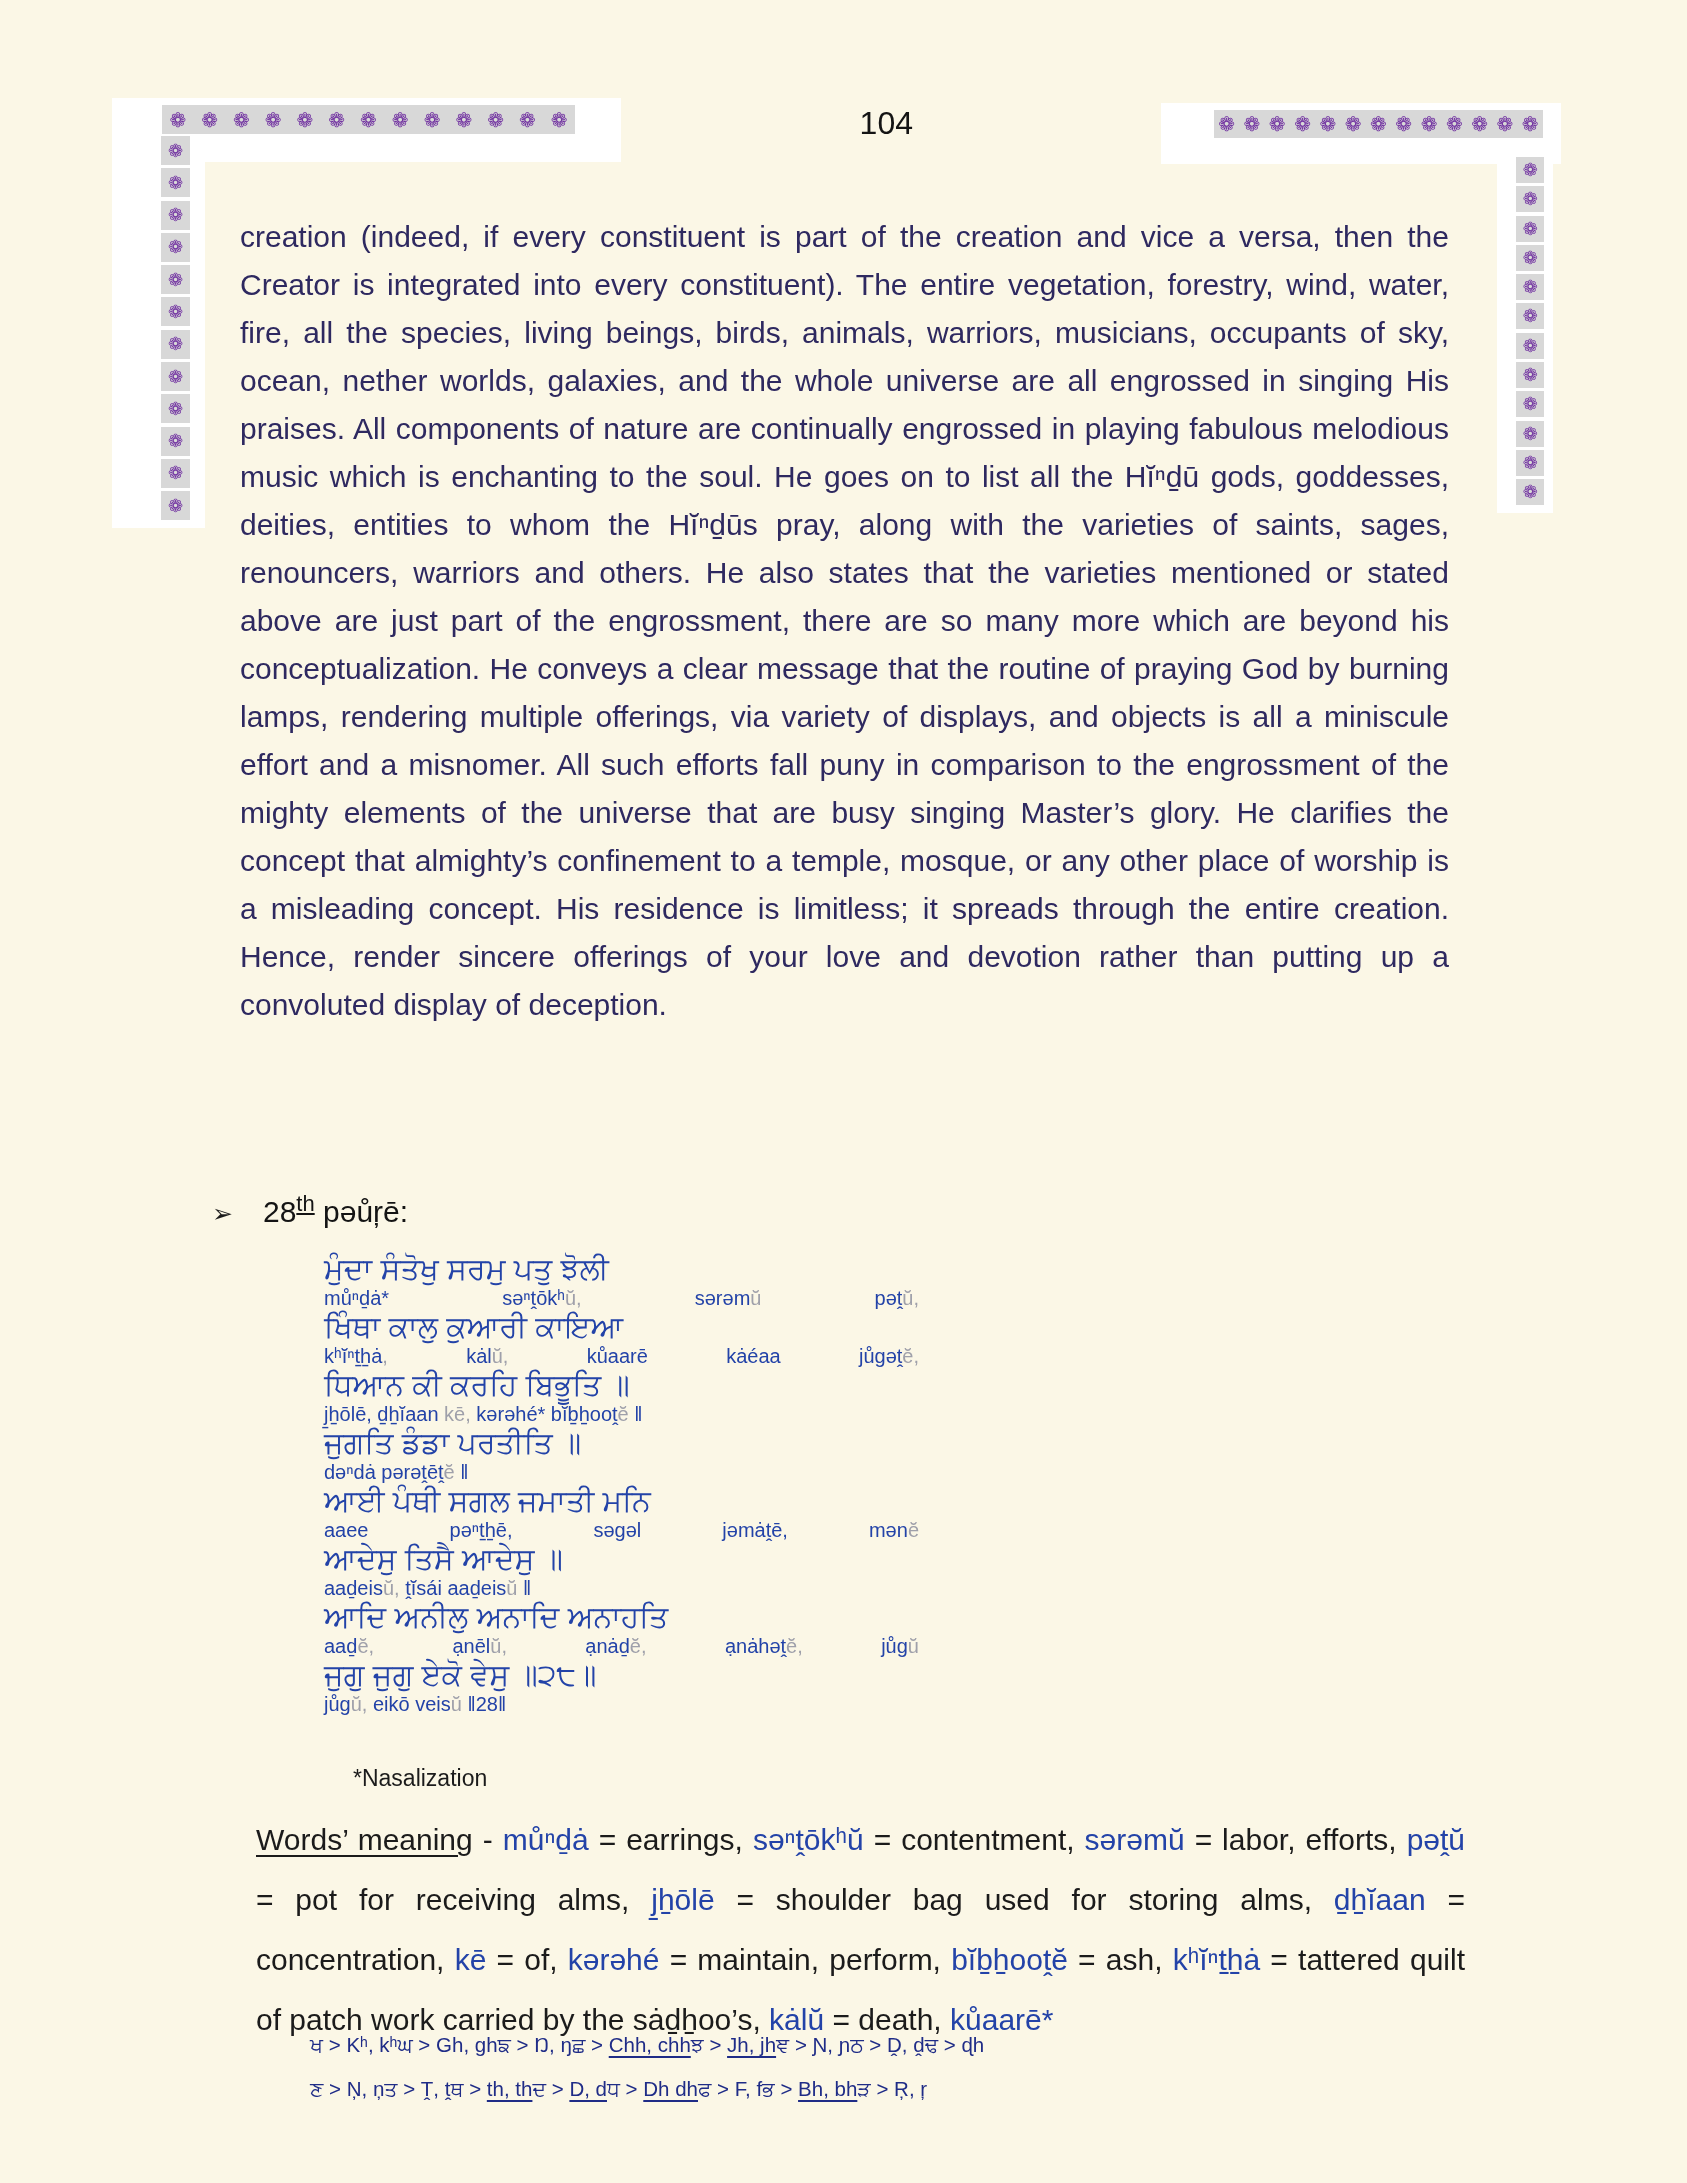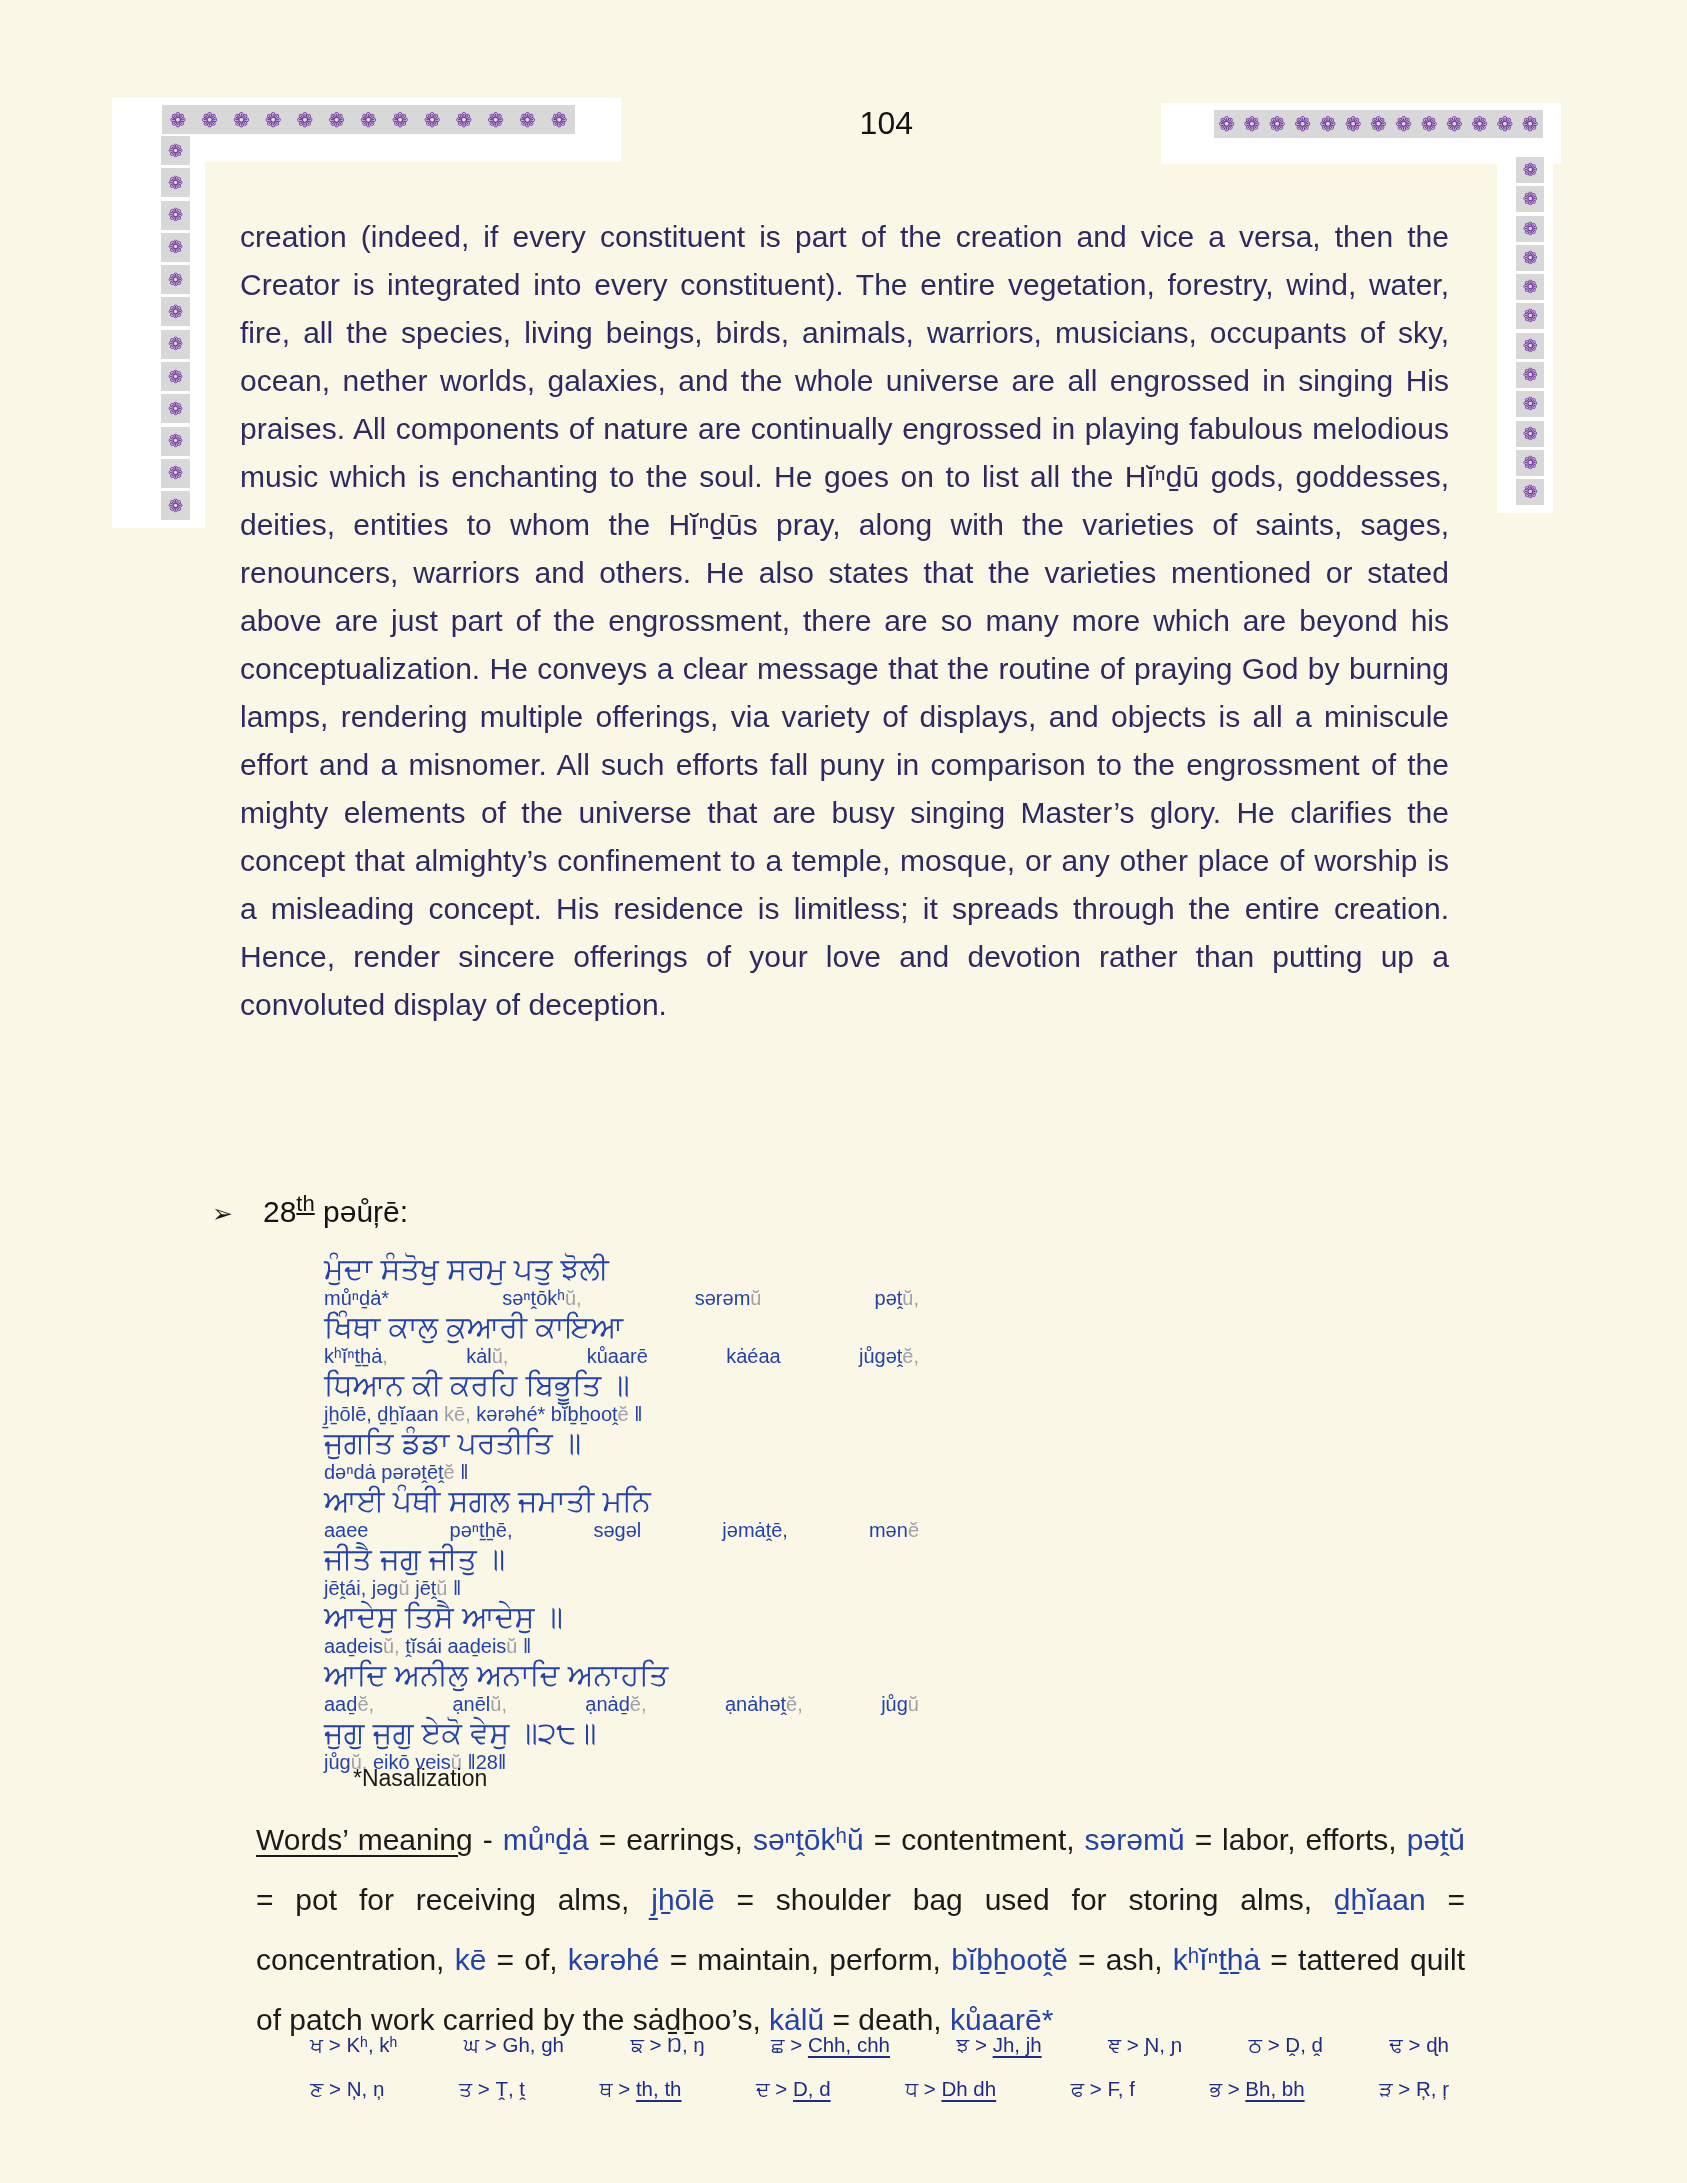--- a/index.html
+++ b/index.html
@@ -42,21 +42,21 @@
   
   #nasal{left:329px;top:1765px;font-size:23px;color:#1b1b1b;margin-left:24px;}
 
   
   #words{left:240px;top:1810px;width:1209px;font-size:30px;line-height:60px;
          text-align:justify;color:#1b1b1b;margin-left:16px;}
   #words .seg-ku{color:#1b1b1b;text-decoration:underline;text-decoration-thickness:2px;text-underline-offset:5.3px;}
 
   
   #legend{left:310px;top:2023px;width:1139px;font-size:20.5px;color:#1F2C87;}
-  .legend-row{display:flex;justify-content:space-between;height:44px;align-items:center;}
+  .legend-row{display:flex;height:44px;align-items:center;}
   .legend-entry{white-space:nowrap;}
   .legend-entry .lat.u{text-decoration:underline;text-underline-offset:4px;}
 </style>
 </head>
 <body>
 
 <div id="page">
 
   <div class="backdrop" style="left:112px;top:98px;width:509px;height:64px;"></div>
   <div class="backdrop" style="left:112px;top:98px;width:93px;height:430px;"></div>
@@ -192,24 +192,20 @@
         <div class="gurmukhi">ਧਿਆਨ ਕੀ ਕਰਹਿ ਬਿਭੂਤਿ ॥</div>
         <div class="translit"><span class="seg-b">j̠h̠ōlē, d̠h̠ĭaan </span><span class="seg-g">kē,</span><span class="seg-b"> kərəhé* bĭb̠h̠ooṱ</span><span class="seg-g">ĕ</span><span class="seg-b"> ‖</span></div>
       </div>
       <div class="verse-row">
         <div class="gurmukhi">ਜੁਗਤਿ ਡੰਡਾ ਪਰਤੀਤਿ ॥</div>
         <div class="translit"><span class="seg-b">dəⁿdȧ pərəṱēṱ</span><span class="seg-g">ĕ</span><span class="seg-b"> ‖</span></div>
       </div>
       <div class="verse-row">
         <div class="gurmukhi">ਆਈ ਪੰਥੀ ਸਗਲ ਜਮਾਤੀ ਮਨਿ</div>
         <div class="translit just"><span class="seg-b">aaee pəⁿt̠h̠ē, səgəl jəmȧṱē, mən</span><span class="seg-g">ĕ</span></div>
-      </div>
-      <div class="verse-row">
-        <div class="gurmukhi">ਜੀਤੈ ਜਗੁ ਜੀਤੁ ॥</div>
-        <div class="translit"><span class="seg-b">jēṱái, jəg</span><span class="seg-g">ŭ</span><span class="seg-b"> jēṱ</span><span class="seg-g">ŭ</span><span class="seg-b"> ‖</span></div>
       </div>
       <div class="verse-row">
         <div class="gurmukhi">ਆਦੇਸੁ ਤਿਸੈ ਆਦੇਸੁ ॥</div>
         <div class="translit"><span class="seg-b">aaḏeis</span><span class="seg-g">ŭ,</span><span class="seg-b"> ṱĭsái aaḏeis</span><span class="seg-g">ŭ</span><span class="seg-b"> ‖</span></div>
       </div>
       <div class="verse-row">
         <div class="gurmukhi">ਆਦਿ ਅਨੀਲੁ ਅਨਾਦਿ ਅਨਾਹਤਿ</div>
         <div class="translit just"><span class="seg-b">aaḏ</span><span class="seg-g">ĕ,</span><span class="seg-b"> ạnēl</span><span class="seg-g">ŭ,</span><span class="seg-b"> ạnȧḏ</span><span class="seg-g">ĕ,</span><span class="seg-b"> ạnȧhəṱ</span><span class="seg-g">ĕ,</span><span class="seg-b"> jůg</span><span class="seg-g">ŭ</span></div>
       </div>
       <div class="verse-row">

